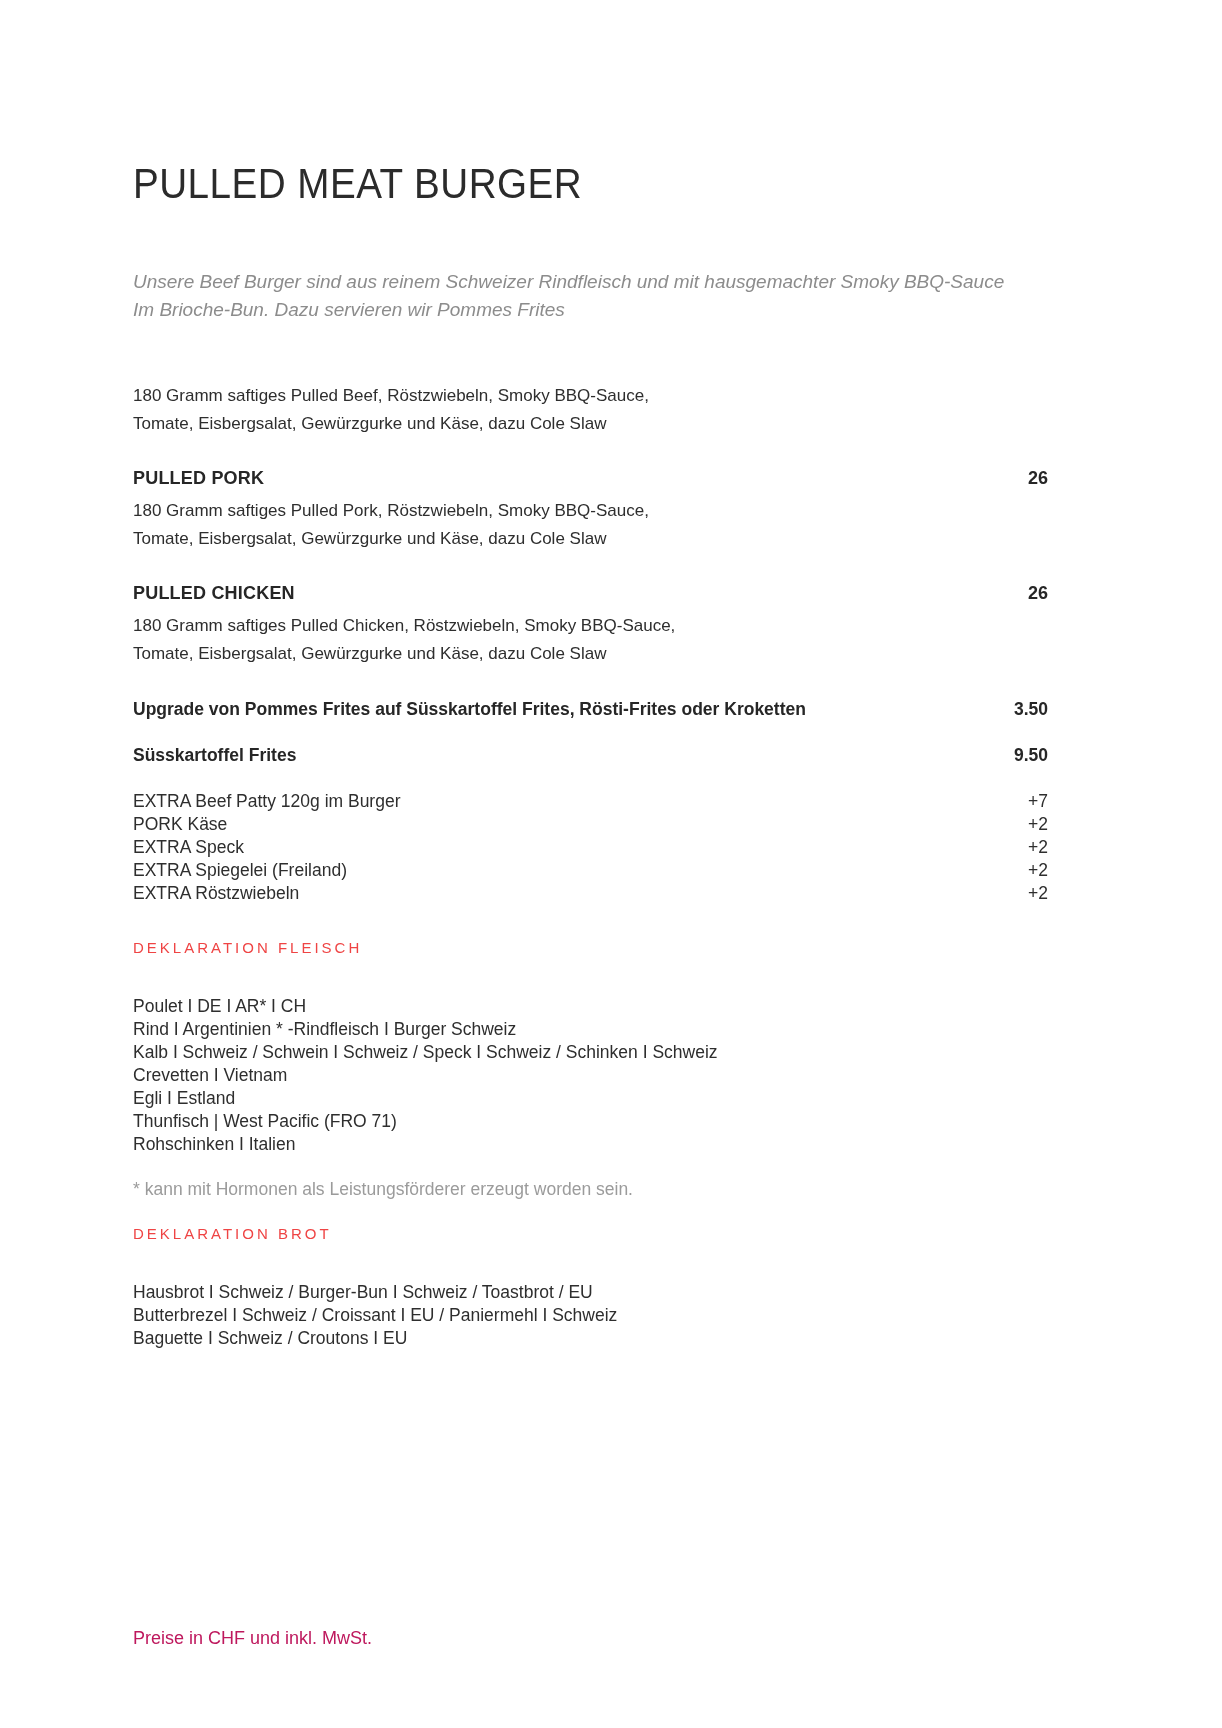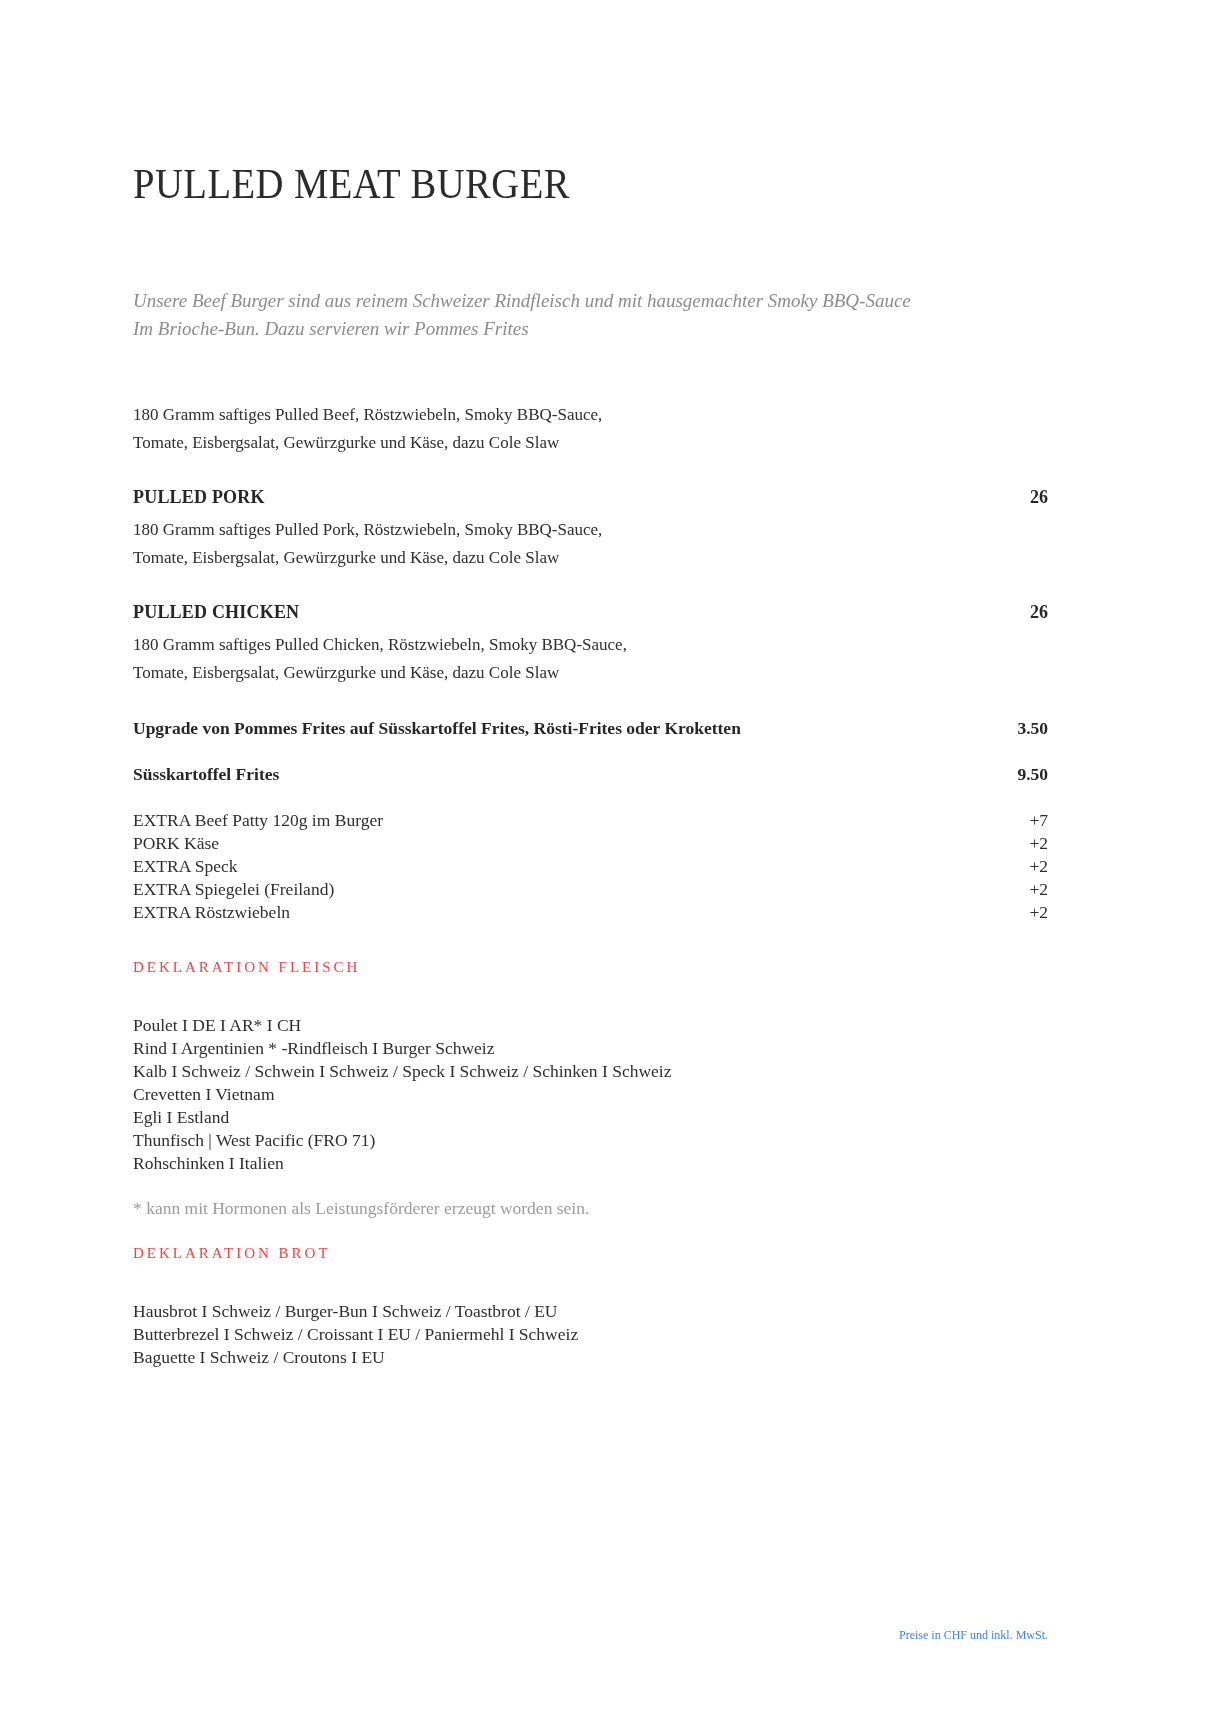--- a/index.html
+++ b/index.html
@@ -1,42 +1,42 @@
 <!DOCTYPE html>
 <html><head>
 <meta charset="utf-8">
 <style>
   html, body { margin: 0; padding: 0; background: #ffffff; }
   .page {
     position: relative;
     width: 1222px;
     height: 1728px;
     background: #ffffff;
-    font-family: Liberation Serif, serif;
+    font-family: Liberation Sans, sans-serif;
     color: #2b2b2b;
     overflow: hidden;
   }
   .content {
     width: 915px;
     margin-left: 133px;
     padding-top: 135px;
   }
   .title {
     font-size: 42px;
     font-weight: 400;
     letter-spacing: 0.5px;
     color: #2b2b2b;
     line-height: 1.0;
     display: inline-block;
     transform: scaleX(0.92);
     transform-origin: left center;
     white-space: nowrap;
   }
   .intro {
-    margin-top: 54px;
+    margin-top: 35px;
     font-size: 19px;
     line-height: 28px;
     font-style: italic;
     color: #8c8c8c;
     white-space: pre-line;
   }
   .menu-section { margin-top: 58px; }
   .menu-item { margin-bottom: 30px; }
   .item-header {
     display: flex;
@@ -107,23 +107,23 @@
     font-size: 17.5px;
     line-height: 23px;
     color: #9b9b9b;
   }
   .dek-heading-2 { margin-top: 23px; }
   .footer {
     position: absolute;
     top: 1628px;
     left: 133px;
     width: 915px;
-    text-align: right;
-    font-size: 12px;
-    color: #3b82f6;
+    text-align: left;
+    font-size: 18px;
+    color: #be185d;
   }
 </style>
 </head>
 <body>
 
 <div class="page">
   <div class="content">
 
     <h1 class="title">PULLED MEAT BURGER</h1>
 

